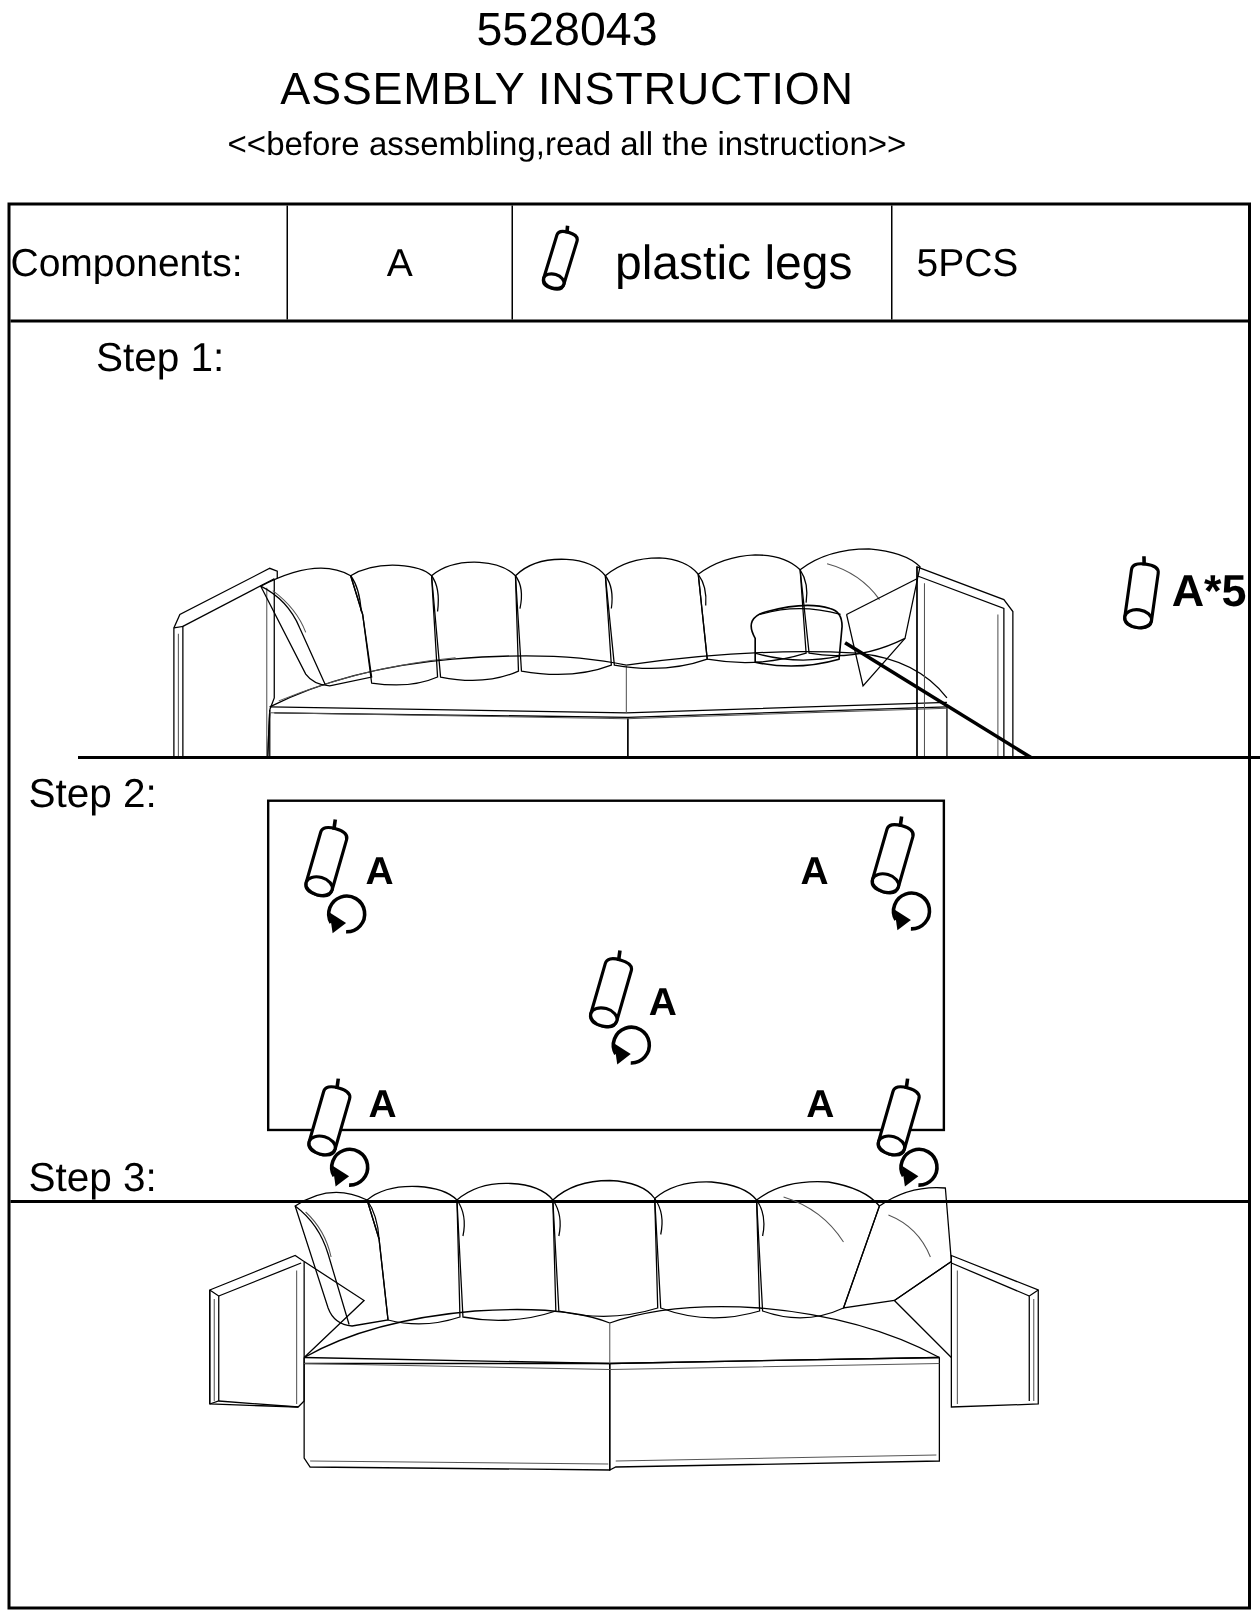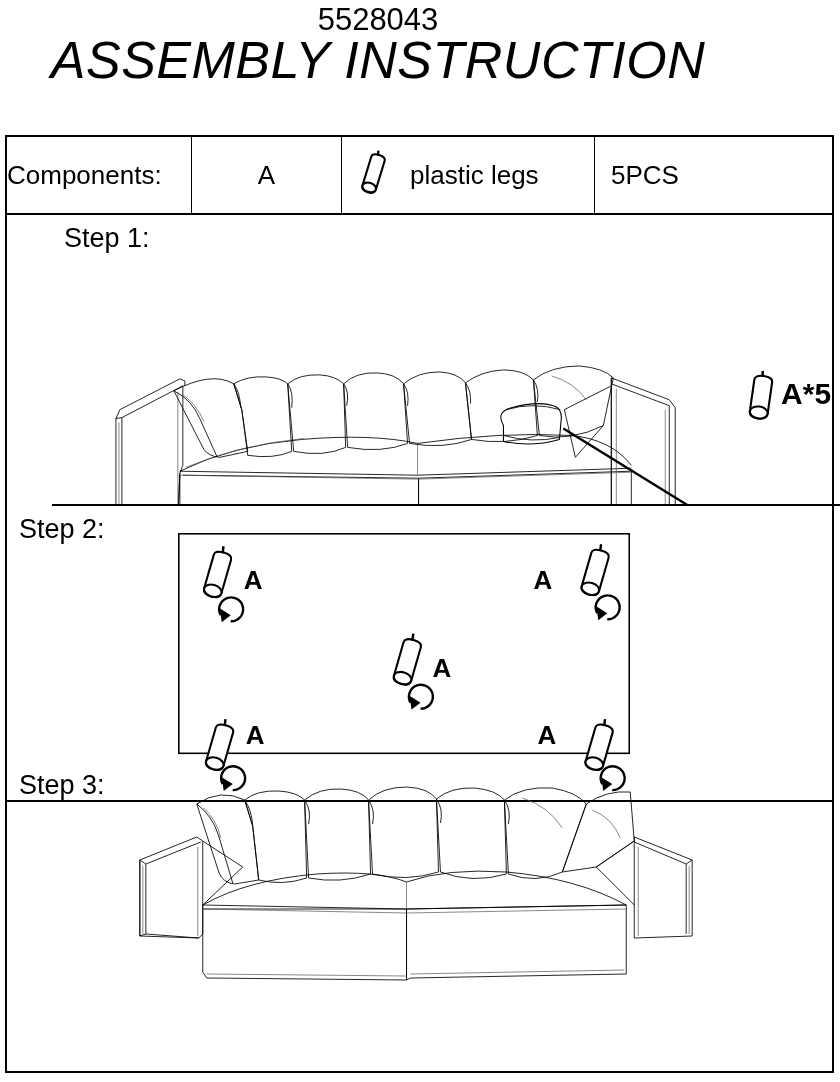--- a/index.html
+++ b/index.html
@@ -30,25 +30,24 @@
     text-align: center;
   }
   .doc-code {
     font-size: 31px;
     line-height: 36px;
     padding-top: 2px;
     letter-spacing: 0px;
     font-weight: 400;
   }
   .doc-title {
-    font-size: 52px;
+    font-size: 30px;
     line-height: 44px;
     font-weight: 400;
     letter-spacing: 0.5px;
-    font-style: italic;
   }
   .doc-sub {
     font-size: 22px;
     line-height: 28px;
     font-weight: 400;
   }
   
   .frame {
     position: absolute;
     left: 5px;
@@ -83,21 +82,21 @@
   .cell-code {
     width: 150px;
     justify-content: center;
     border-right: 1.5px solid #000;
     font-size: 26px;
   }
   .cell-part {
     width: 253px;
     border-right: 1.5px solid #000;
     padding-left: 10px;
-    font-size: 26px;
+    font-size: 32px;
     gap: 16px;
   }
   .cell-qty {
     flex: 1;
     padding-left: 16px;
     font-size: 26px;
   }
   
   .step {
     position: absolute;
@@ -140,20 +139,21 @@
   }
 </style>
 </head>
 <body>
 
 <div class="page">
 
   <div class="header">
     <div class="doc-code">5528043</div>
     <div class="doc-title">ASSEMBLY INSTRUCTION</div>
+    <div class="doc-sub">&lt;&lt;before assembling,read all the instruction&gt;&gt;</div>
   </div>
 
   <div class="frame">
 
     <div class="components-row">
       <div class="cell cell-label">
         <span>Components:</span>
       </div>
       <div class="cell cell-code">
         <span>A</span>

